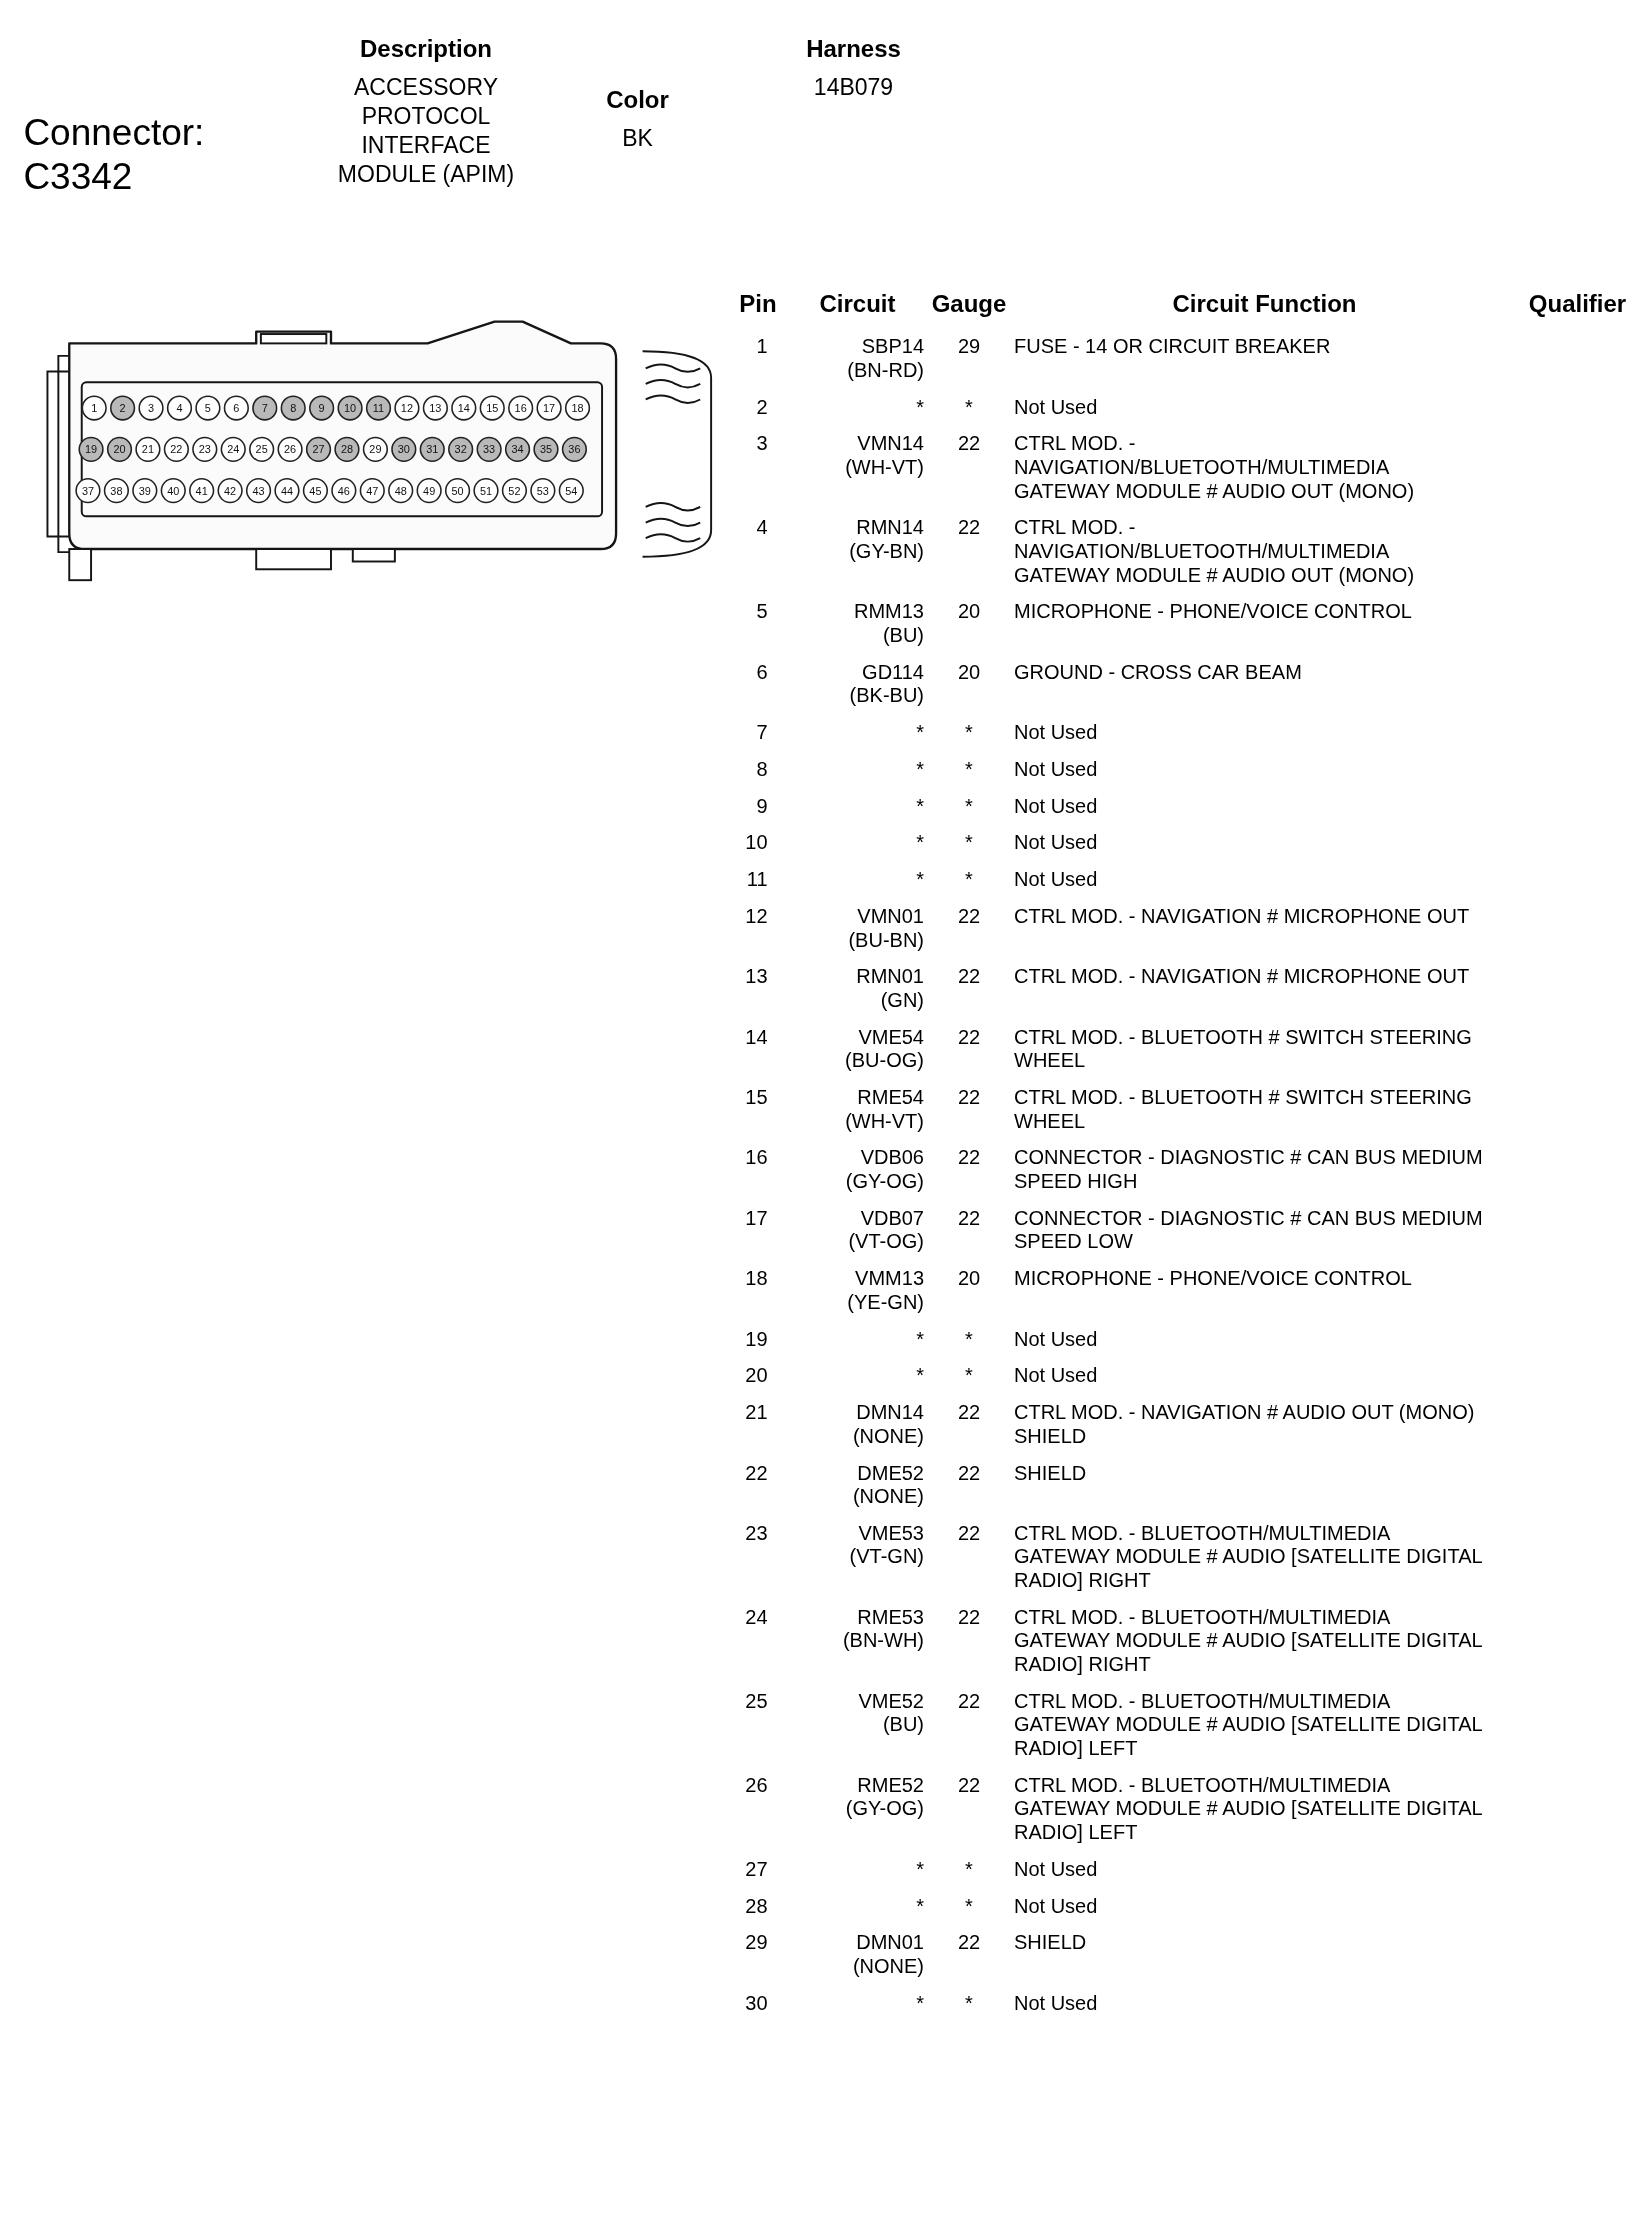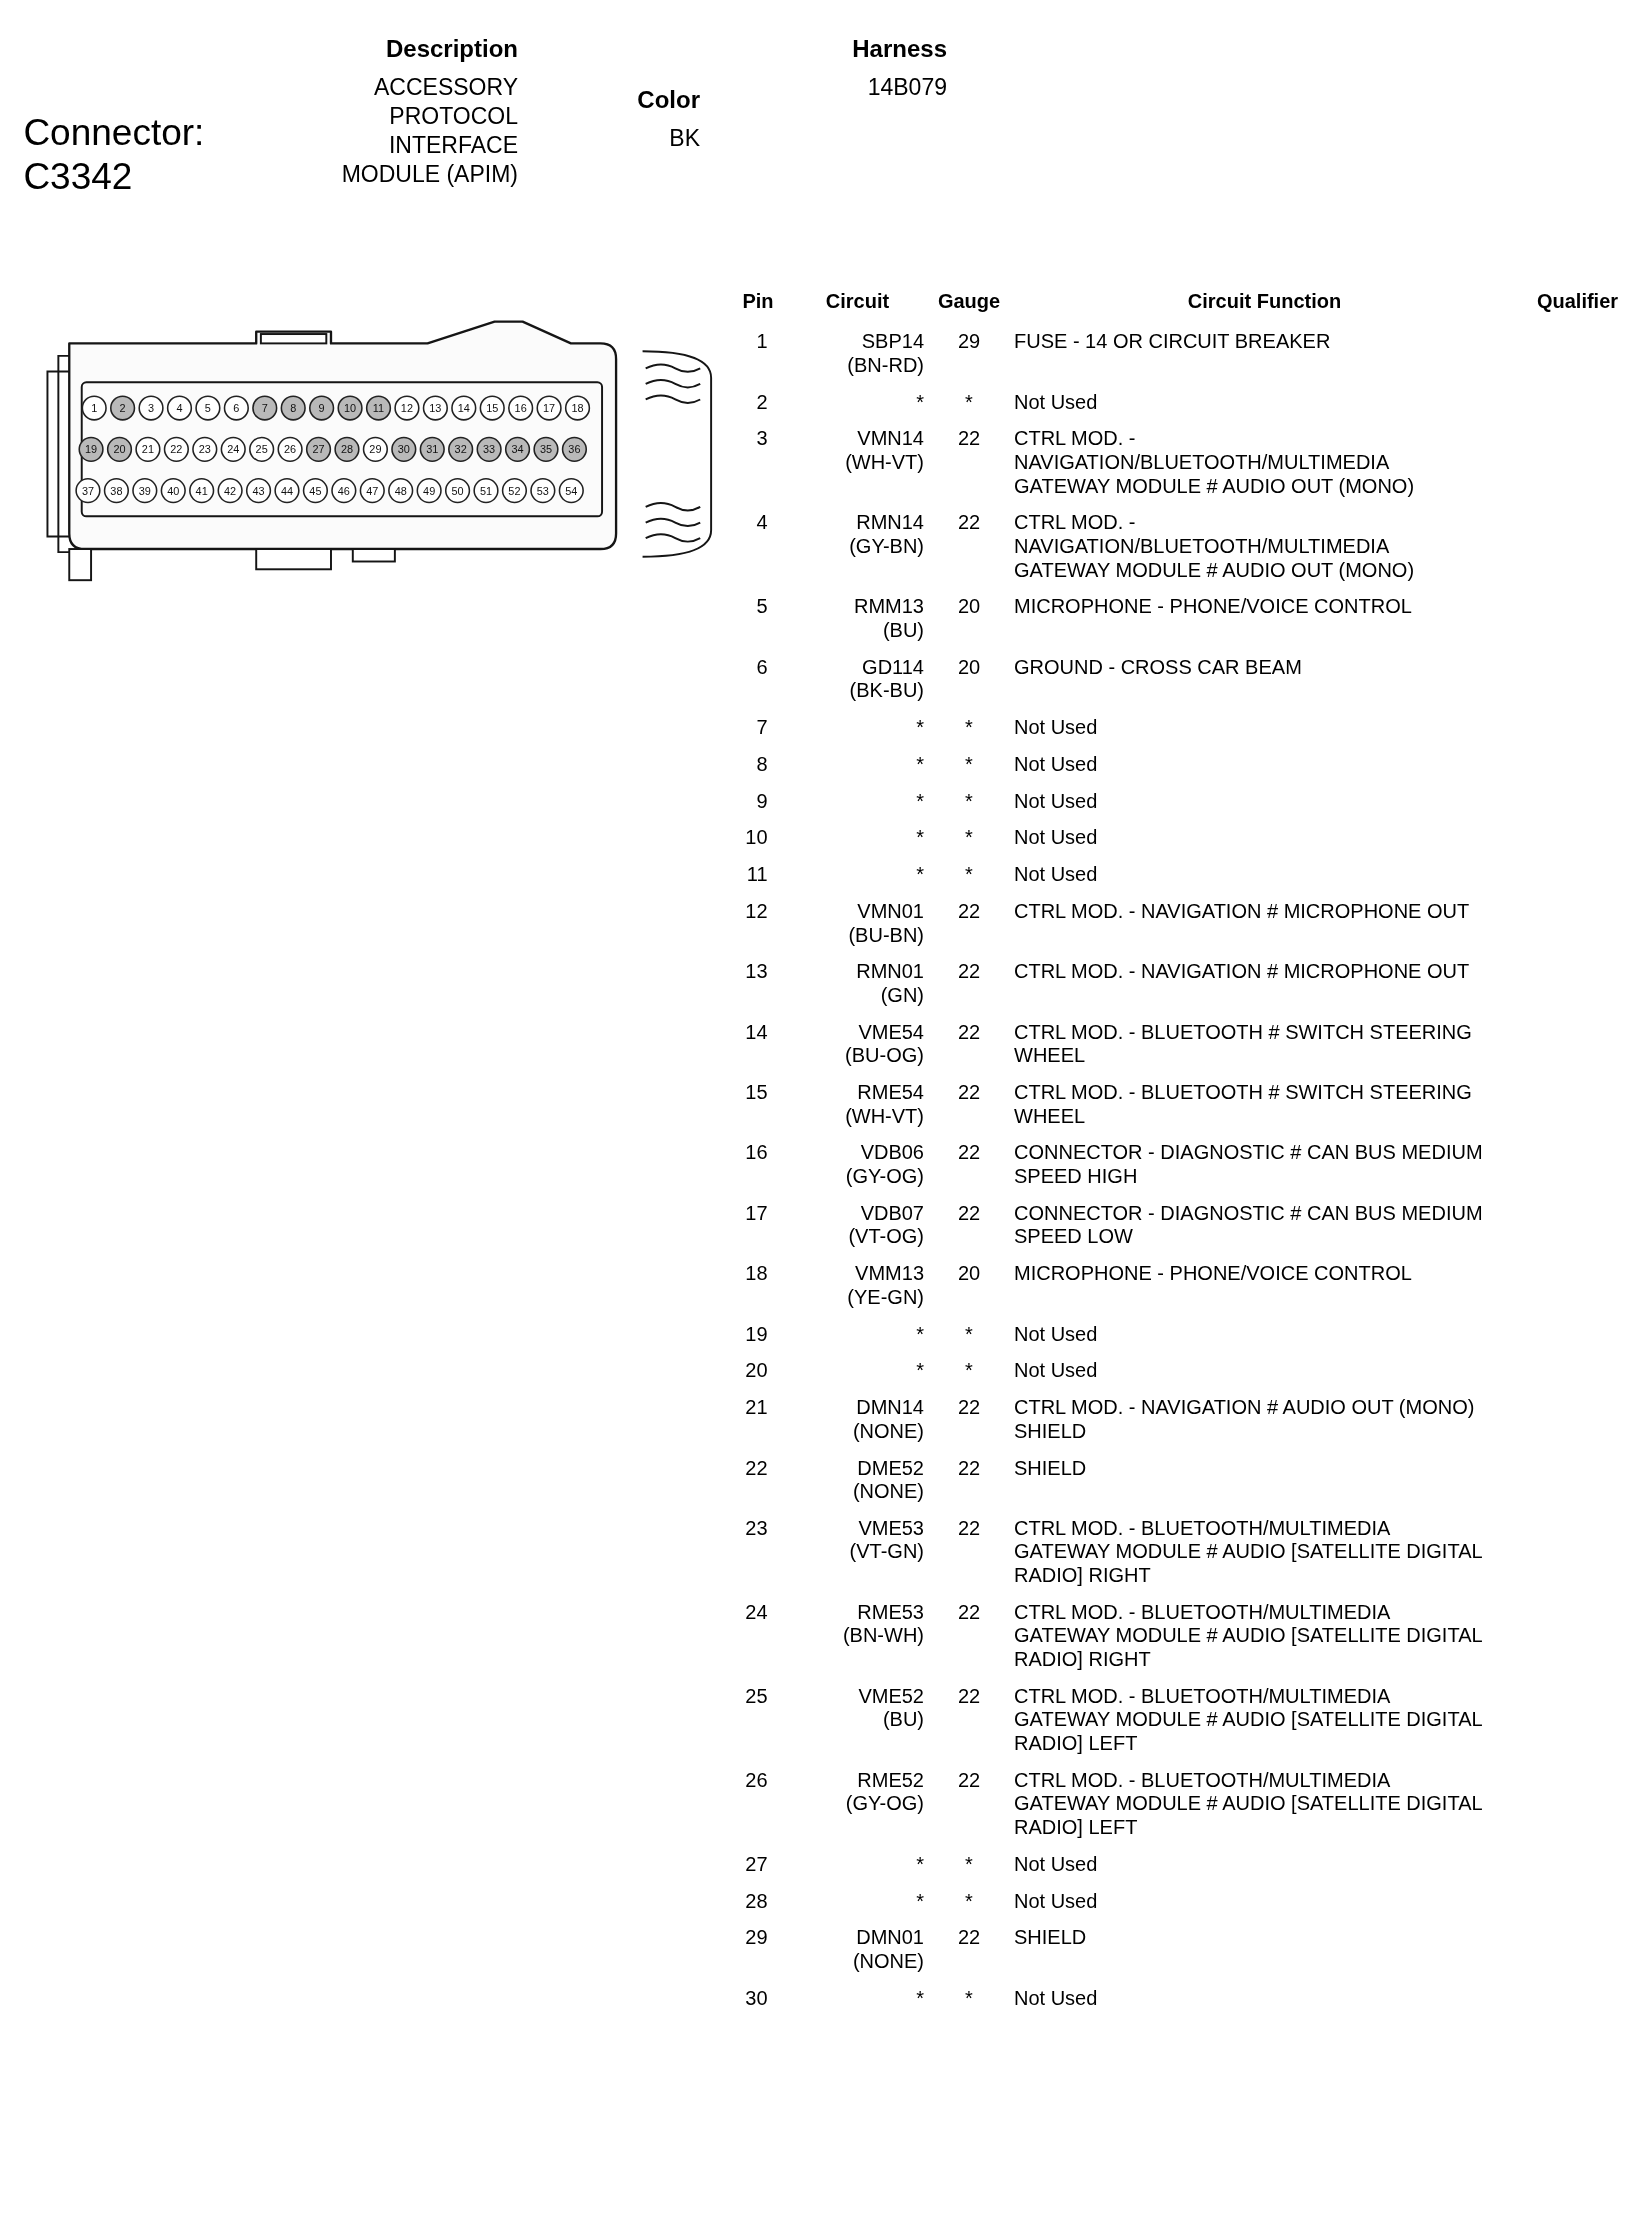--- a/index.html
+++ b/index.html
@@ -1,41 +1,41 @@
 <!DOCTYPE html>
 <html style="font-size:12.5px"><head>
 <meta charset="utf-8">
 <style>
   html,body { margin:0; padding:0; background:#ffffff; }
   body { font-family:"Liberation Sans", sans-serif; color:#000; }
   .page { position:relative; width:1651px; height:2239px; background:#fff; overflow:hidden; }
 
   
   .title-block { position:absolute; left:23.4px; top:111px; font-size:37px; font-weight:normal; line-height:1.18; }
-  .hdr-col { position:absolute; text-align:right; }
+  .hdr-col { position:absolute; text-align:center; }
   .hdr-label { font-weight:bold; font-size:24px; line-height:1.1; }
   .hdr-value { font-size:23px; line-height:1.25; margin-top:11px; }
   .h-desc    { left:334px;  top:36px;  width:184px; }
   .h-color   { left:575px;  top:87px; width:125px; }
   .h-harness { left:760px;  top:36px;  width:187px; }
   .h-base    { left:1041px; top:36px;  width:257px; }
   .h-pigtail { left:1326px; top:36px;  width:290px; }
 
   
   .connector-drawing { position:absolute; left:22px; top:306px; width:706px; }
   .ln   { stroke:#151515; stroke-width:2.5; fill:none; }
   .bodyshape { fill:#fbfbfb; stroke:#151515; stroke-width:3; stroke-linejoin:round; }
   .tab  { fill:#ffffff; stroke:#151515; stroke-width:2.5; }
   .pin  { fill:#ffffff; stroke:#222; stroke-width:2; }
   .pin.shaded { fill:#b9b9b9; }
   .pin-num { font-size:14px; fill:#111; text-anchor:middle; font-family:"Liberation Sans", sans-serif; }
 
   
   .pin-table { position:absolute; left:725px; top:290px; width:914px; border-collapse:collapse; table-layout:fixed; }
-  .pin-table th { font-size:20px; font-weight:bold; text-align:center; vertical-align:bottom; padding:0 0 11px 0; }
+  .pin-table th { font-size:24px; font-weight:bold; text-align:center; vertical-align:bottom; padding:0 0 11px 0; }
   .pin-table td { font-size:20px; line-height:1.18; vertical-align:top; padding:6.2px 0 7px 0; }
   td.c-pin   { text-align:right; padding-right:23.4px; }
   td.c-circuit { text-align:right; }
   td.c-gauge { text-align:center; }
   td.c-func  { text-align:left; padding-right:31px;margin-left:18px; }
   td.c-qual  { text-align:center; }
 </style>
 </head>
 <body>
 

